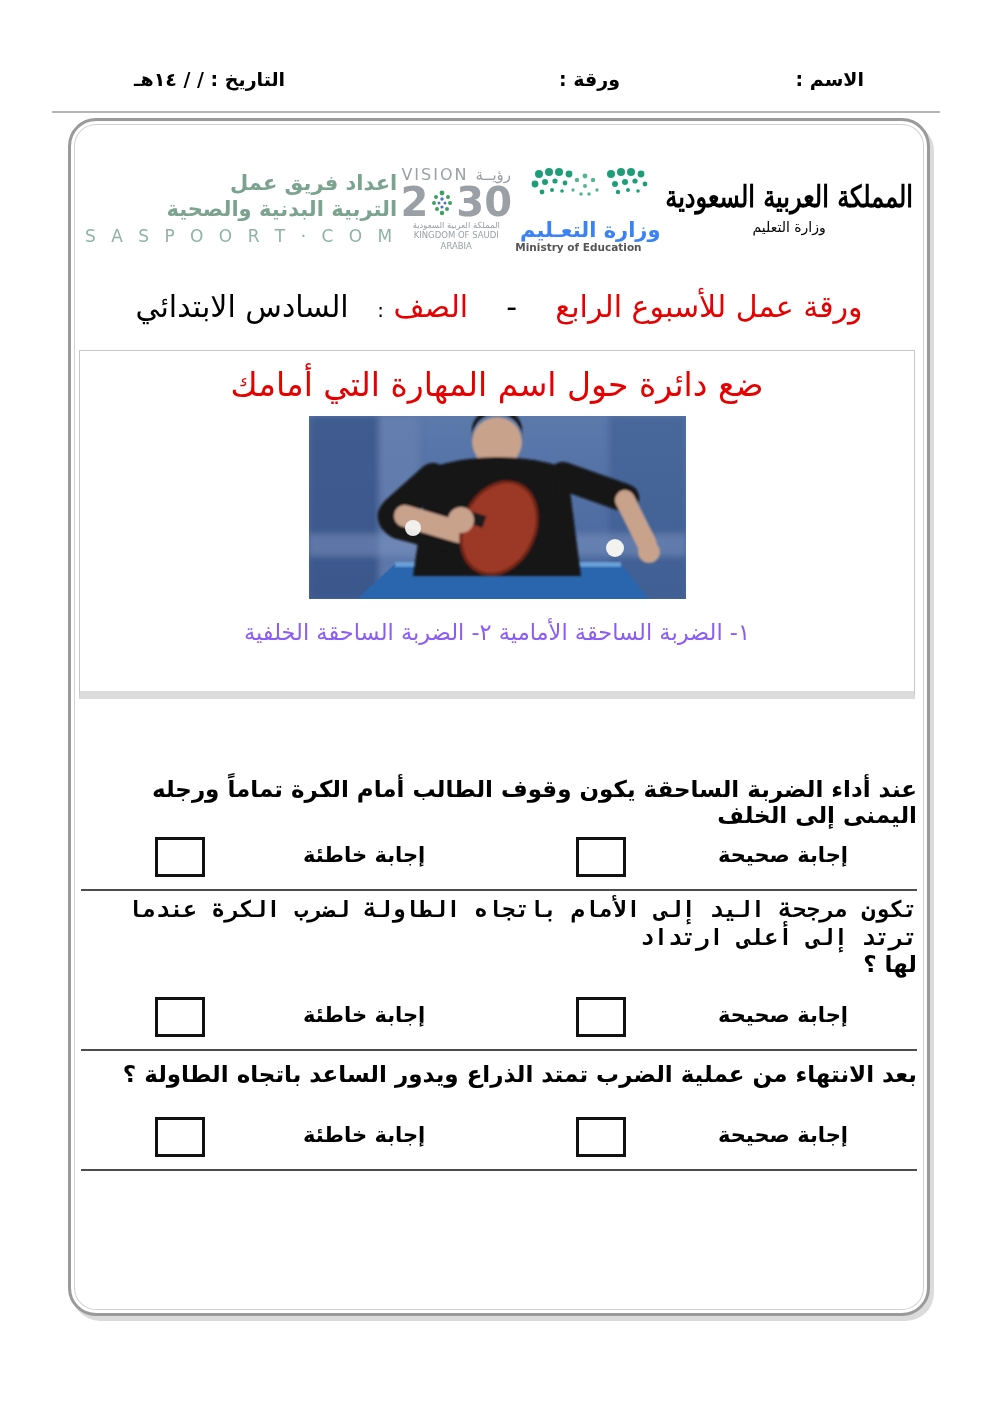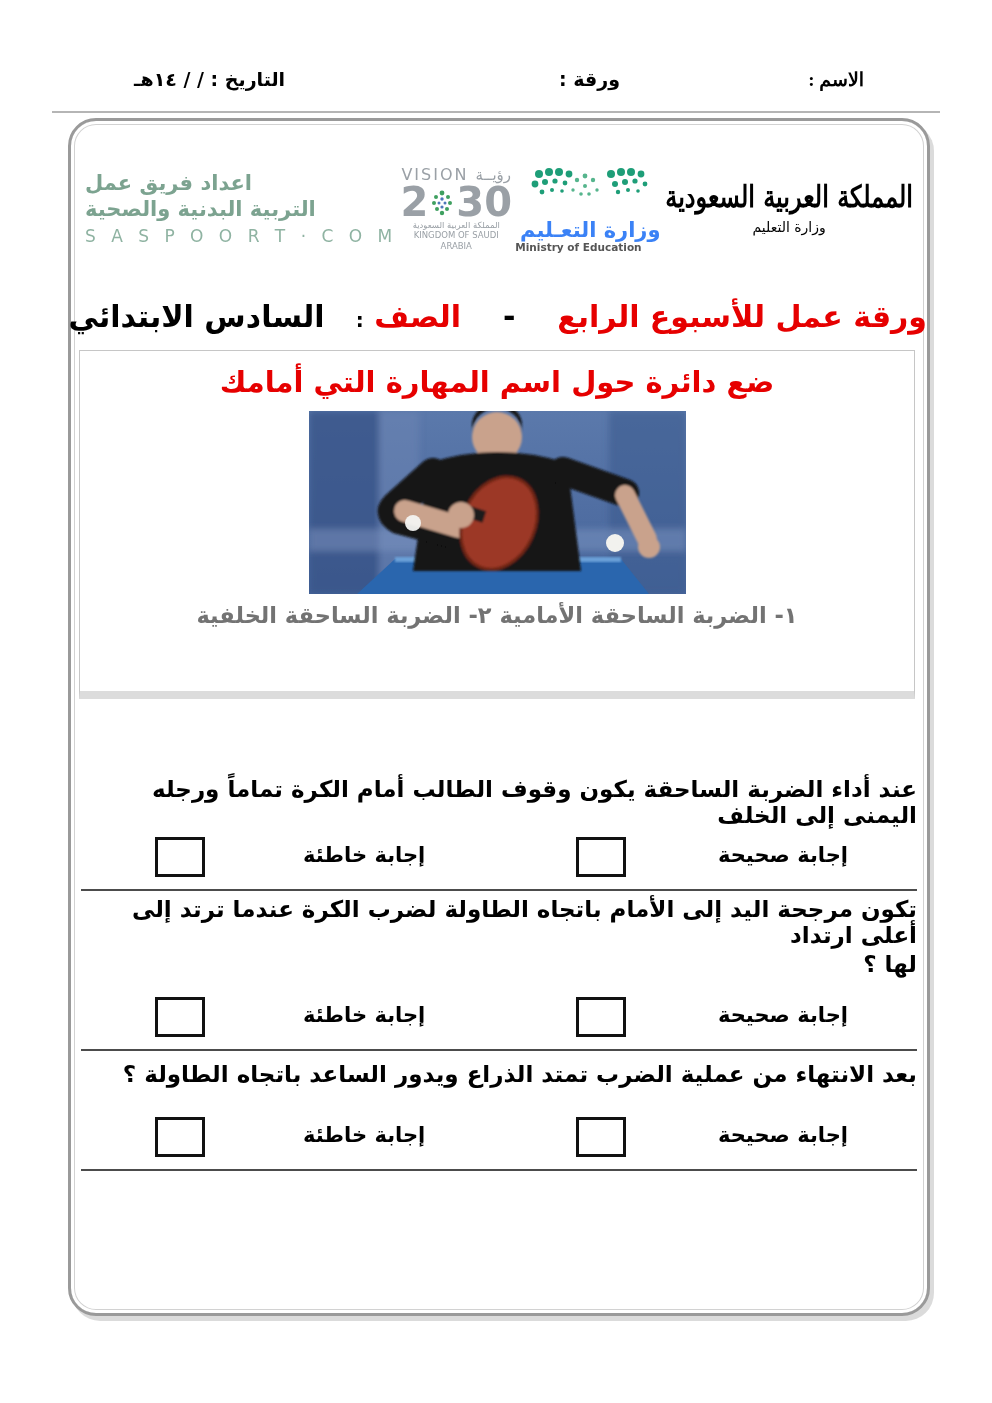--- a/index.html
+++ b/index.html
@@ -2,21 +2,21 @@
 <html lang="ar" dir="rtl"><head>
 <meta charset="utf-8">
 <style>
   html,body{margin:0;padding:0;background:#ffffff;}
   body{font-family:"DejaVu Sans",sans-serif;width:992px;height:1403px;position:relative;overflow:hidden;}
   .page{position:absolute;inset:0;background:#fff;}
 
   
   .top-header{position:absolute;top:62px;left:0;right:0;height:48px;font-weight:bold;font-size:19px;color:#000;}
   .top-header .hdr{position:absolute;white-space:nowrap;}
-  .hdr-name{right:128px;top:6px;font-family:Liberation Serif, serif;}
+  .hdr-name{right:128px;top:6px;}
   .hdr-class{right:372px;top:6px;}
   .hdr-date{left:134px;top:6px;}
   .header-rule{position:absolute;top:111px;left:52px;right:52px;border-top:2px solid #b5b5b5;}
 
   
   .frame{position:absolute;left:68px;top:118px;width:856px;height:1192px;
     border:3px solid #9a9a9a;border-radius:28px;background:#fff;
     box-shadow:4px 5px 0 rgba(0,0,0,.14), inset 0 0 0 3px #ffffff, inset 0 0 0 4px #d2d2d2;}
 
   
@@ -25,42 +25,42 @@
   .ksa-calli{font-family:"DejaVu Serif",serif;font-weight:bold;font-size:24px;transform:scaleY(1.25);letter-spacing:-2px;white-space:nowrap;}
   .ksa-ministry{font-weight:normal;font-size:14px;margin-top:8px;text-align:center;}
   .logo-moe{width:190px;text-align:center;}
   .moe-ar{color:#3b82f6;font-weight:bold;font-size:21px;line-height:1;}
   .moe-en{color:#555;font-size:10.5px;font-weight:bold;text-align:left;direction:ltr;}
   .logo-vision{width:180px;text-align:center;direction:ltr;color:#9aa0a6;}
   .vision-top{font-size:16px;letter-spacing:2px;white-space:nowrap;color:#9aa0a6;}
   .vision-top .ar{font-size:15px;}
   .vision-year{font-size:40px;font-weight:bold;line-height:.9;color:#9aa0a6;display:flex;align-items:center;justify-content:center;gap:1px;}
   .vision-sub{font-size:8.5px;color:#9aa0a6;line-height:1.25;}
-  .logo-sas{flex:1;text-align:left;color:#7ca390;}
+  .logo-sas{flex:1;text-align:right;color:#7ca390;}
   .sas-l1,.sas-l2{font-weight:bold;font-size:21px;color:#7ca390;line-height:1.25;}
   .sas-site{font-size:17px;letter-spacing:5px;color:#8fb3a2;margin-top:4px;white-space:nowrap;}
 
   
-  .doc-title{position:absolute;top:178px;left:0;right:0;text-align:center;font-weight:bold;font-size:30px;white-space:nowrap;}
+  .doc-title{position:absolute;top:168px;left:0;right:0;text-align:center;font-weight:normal;font-size:30px;white-space:nowrap;}
   .doc-title .red{color:#e60000;}
   .doc-title .blk{color:#000;}
   .doc-title .colon{font-size:20px;}
 
   
   .q1-box{position:absolute;top:229px;left:8px;width:834px;height:340px;
     border:1px solid #c6c6c6;border-bottom:8px solid #dcdcdc;background:#fff;}
-  .q1-title{margin-top:14px;text-align:center;color:#e60000;font-weight:bold;font-size:29px;}
+  .q1-title{margin-top:14px;text-align:center;color:#e60000;font-weight:normal;font-size:33px;}
   .q1-photo{display:block;margin:12px auto 0 auto;width:377px;height:183px;}
-  .q1-options{margin-top:8px;text-align:center;font-weight:bold;font-size:22.5px;color:#737373;white-space:nowrap;}
+  .q1-options{margin-top:20px;text-align:center;font-weight:normal;font-size:22.5px;color:#8b5cf6;white-space:nowrap;}
 
   
   .q2-title{position:absolute;top:585px;left:0;right:0;text-align:center;color:#e60000;font-weight:bold;font-size:26px;}
   .statement{position:absolute;left:10px;right:10px;text-align:right;font-weight:bold;font-size:23px;color:#000;}
   .st1{top:655px;}
-  .st2a{top:775px;}
+  .st2a{top:775px;font-family:Liberation Mono, monospace;}
   .st2b{top:830px;}
   .st3{top:940px;}
   .answer-row{position:absolute;left:10px;width:836px;height:56px;border-bottom:2px solid #4c4c4c;}
   .ar1{top:712px;}
   .ar2{top:872px;}
   .ar3{top:992px;}
   .answer-row .lbl{position:absolute;font-weight:bold;font-size:21px;white-space:nowrap;top:10px;}
   .answer-row .lbl-correct{left:637px;}
   .answer-row .lbl-wrong{left:222px;}
   .answer-row .cbx{position:absolute;top:4px;width:44px;height:34px;border:3px solid #111;background:#fff;cursor:pointer;}

